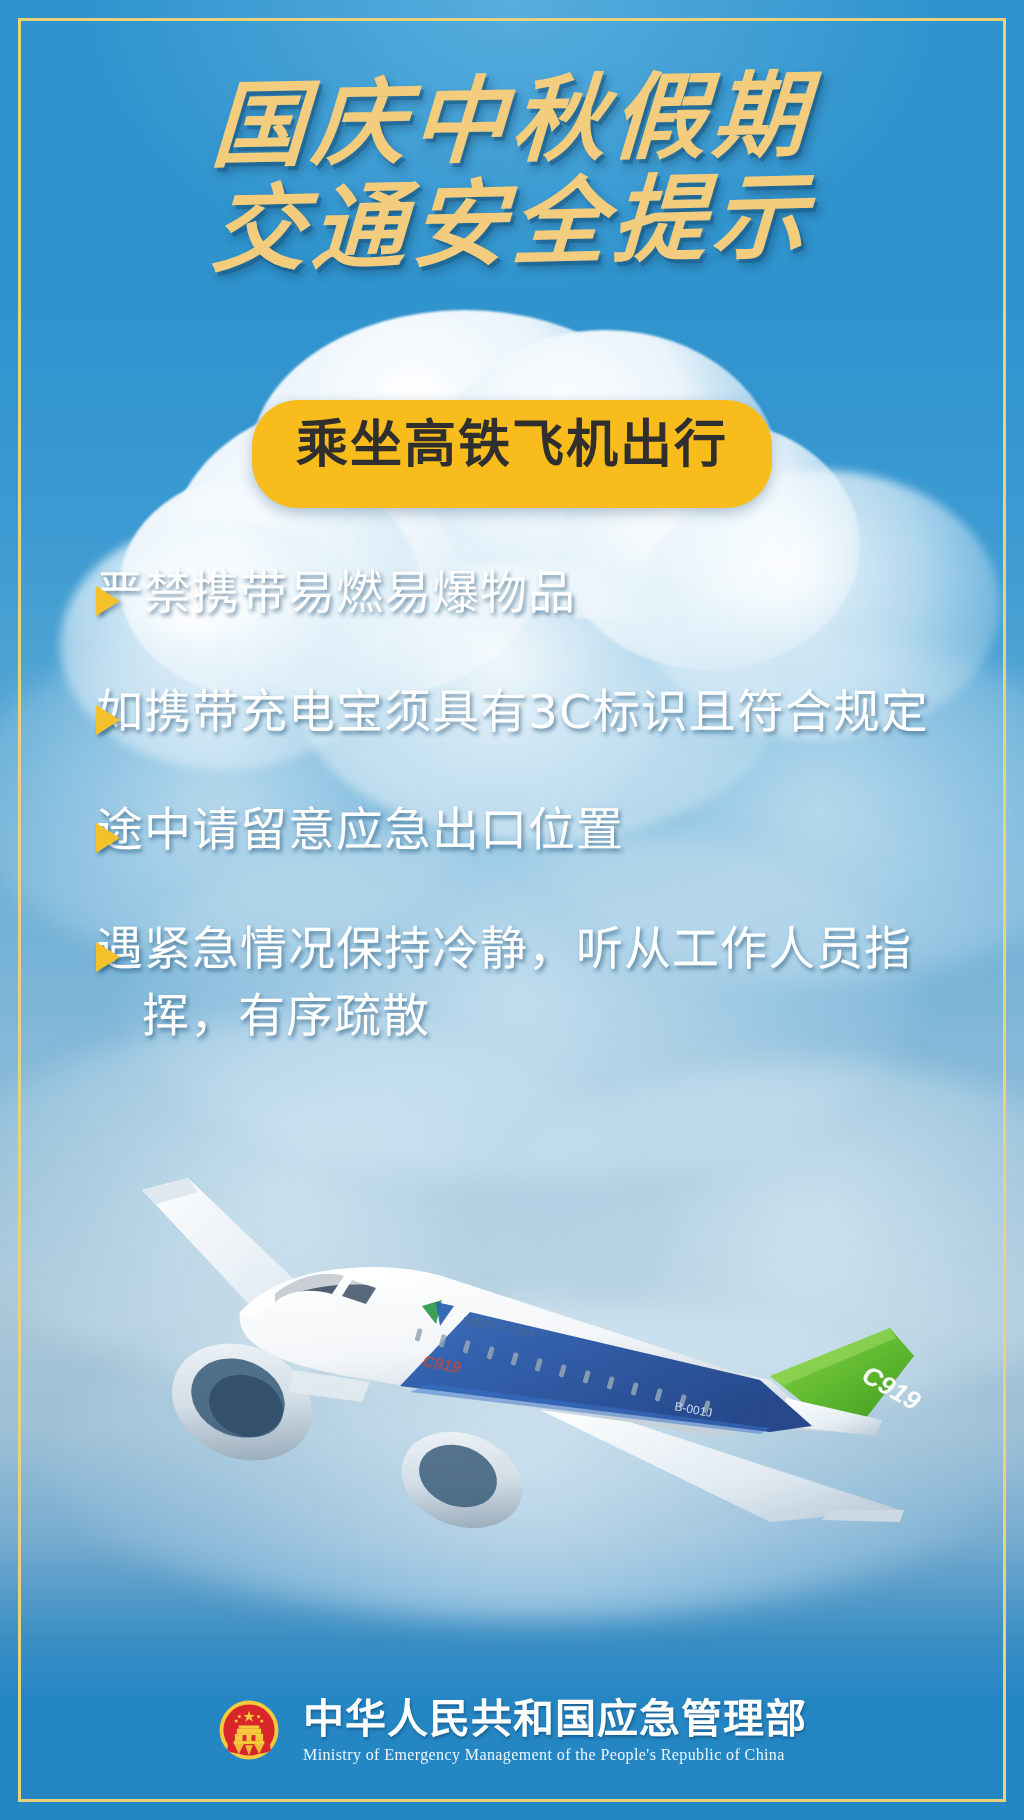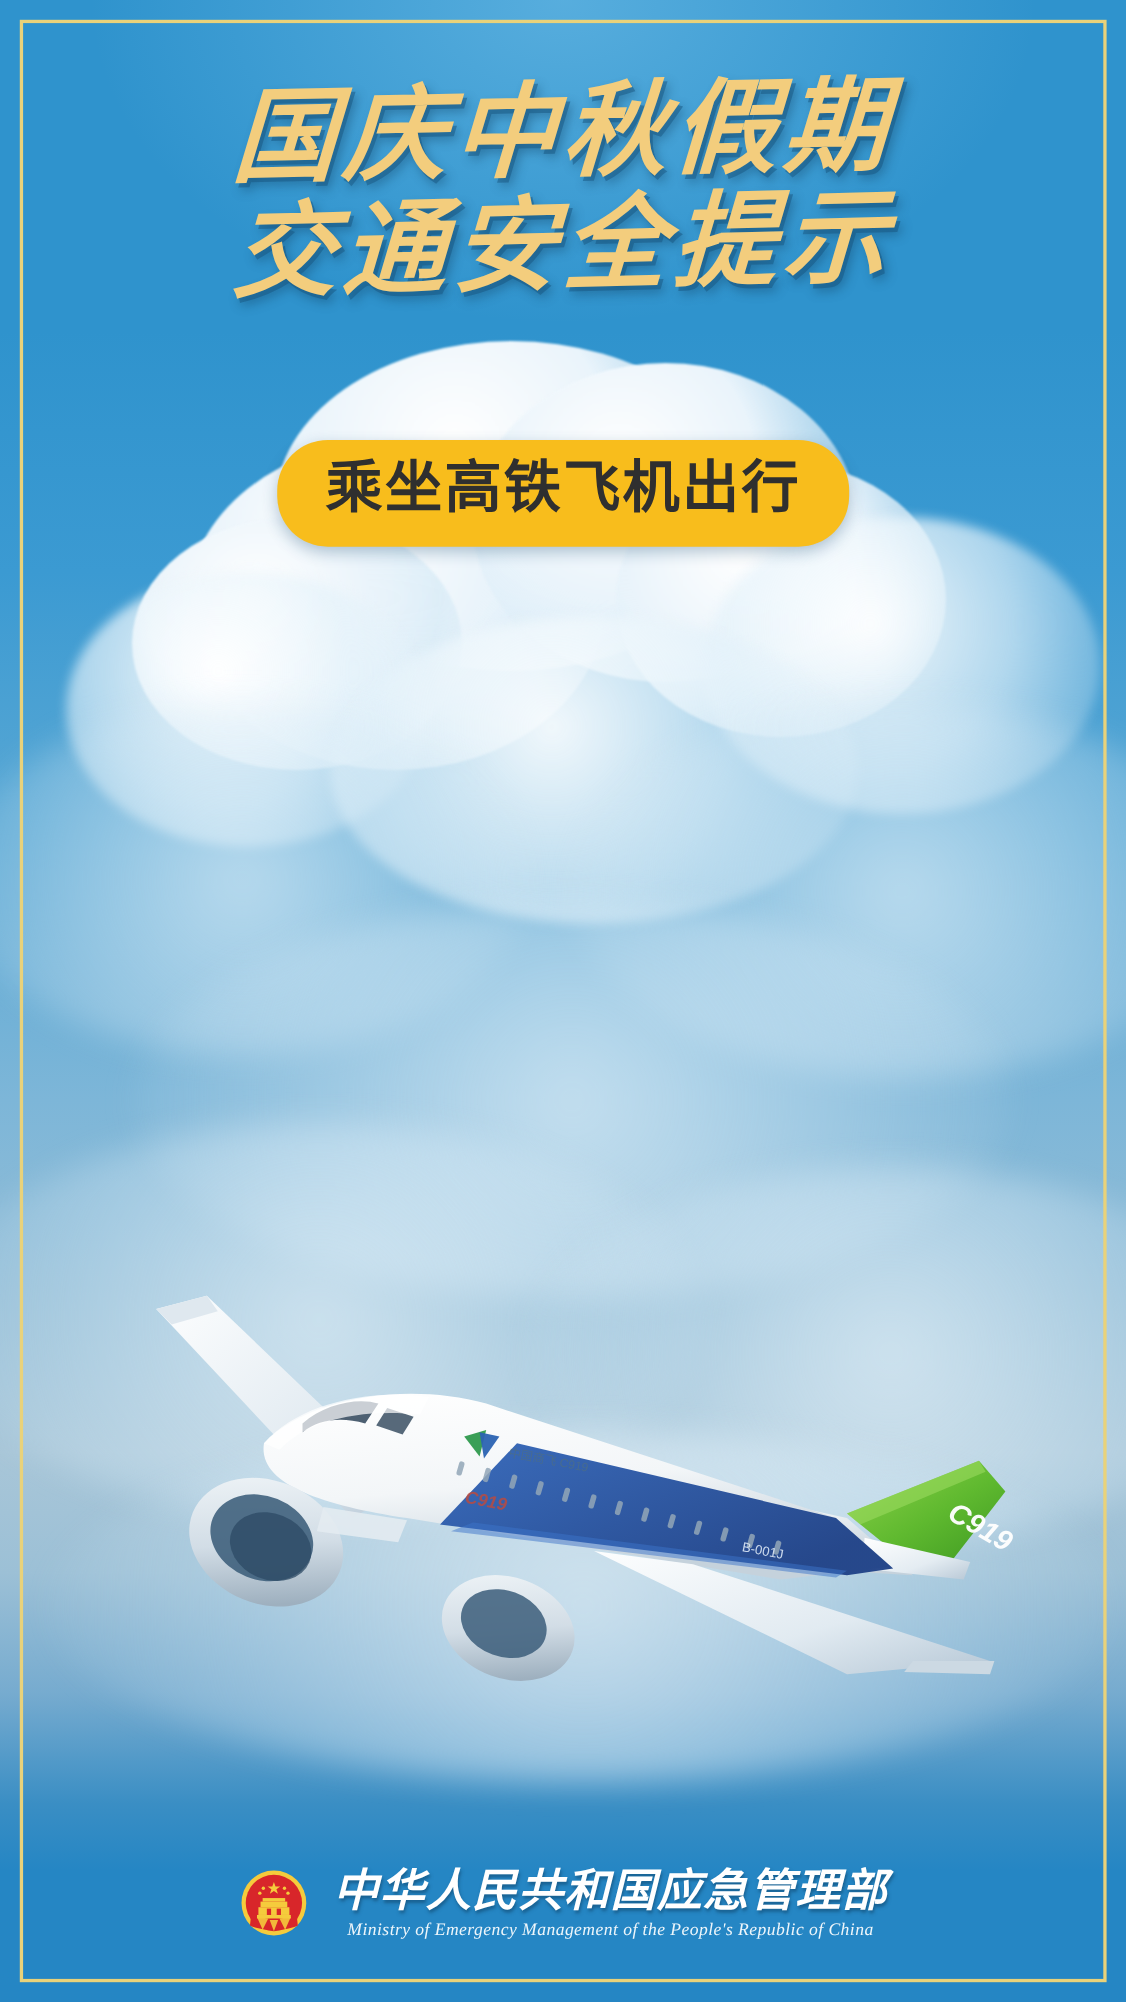--- a/index.html
+++ b/index.html
@@ -103,21 +103,21 @@
     position: absolute;
     left: 0; right: 0;
     top: 400px;
     display: flex;
     justify-content: center;
     z-index: 22;
   }
   .badge {
     background: #f8bd1c;
     border-radius: 46px;
-    padding: 15px 44px 24px;
+    padding: 15px 44px 35px;
     box-shadow: 0 5px 14px rgba(20,70,108,.3);
   }
   .badge-text {
     font-family: "DejaVu Sans", "Liberation Sans", sans-serif;
     font-weight: 700;
     font-size: 52px;
     line-height: 1.12;
     letter-spacing: 2px;
     color: #2f2f2f;
     white-space: nowrap;
@@ -176,21 +176,21 @@
     left: 0; right: 0;
     bottom: 56px;
     display: flex;
     align-items: center;
     justify-content: center;
     gap: 22px;
     z-index: 30;
   }
   .emblem { width: 64px; height: 64px; flex: 0 0 auto; }
   .emblem svg { width: 100%; height: 100%; display: block; }
-  .footer-text { text-align: center; font-style: italic; }
+  .footer-text { text-align: left; }
   .footer-cn {
     font-family: "DejaVu Sans", "Liberation Sans", sans-serif;
     font-weight: 700;
     font-size: 41px;
     line-height: 1.08;
     letter-spacing: 1px;
     color: #ffffff;
     text-shadow: 1px 2px 3px rgba(12,58,92,.5);
   }
   .footer-en {
@@ -321,20 +321,38 @@
     <span class="title-line">国庆中秋假期</span>
     <span class="title-line second">交通安全提示</span>
   </div>
 
   <div class="badge-wrap">
     <div class="badge">
       <div class="badge-text">乘坐高铁飞机出行</div>
     </div>
   </div>
 
+  <div class="bullets">
+    <div class="bullet-item">
+      <span class="bullet-marker"></span>
+      <span class="bullet-text">严禁携带易燃易爆物品</span>
+    </div>
+    <div class="bullet-item">
+      <span class="bullet-marker"></span>
+      <span class="bullet-text">如携带充电宝须具有3C标识且符合规定</span>
+    </div>
+    <div class="bullet-item">
+      <span class="bullet-marker"></span>
+      <span class="bullet-text">途中请留意应急出口位置</span>
+    </div>
+    <div class="bullet-item">
+      <span class="bullet-marker"></span>
+      <span class="bullet-text">遇紧急情况保持冷静，听从工作人员指挥，有序疏散</span>
+    </div>
+  </div>
 
   <div class="footer">
     <div class="emblem">
       <svg viewBox="0 0 100 100" xmlns="http://www.w3.org/2000/svg">
         <circle cx="50" cy="50" r="46" fill="#f5cb3c"></circle>
         <circle cx="50" cy="50" r="40" fill="#d8262a"></circle>
 
         <path d="M18 64 C 30 74, 70 74, 82 64 L 84 82 C 70 90, 30 90, 16 82 Z" fill="#d8262a"></path>
         <path d="M26 70 L34 88 L42 72 Z" fill="#f5cb3c" opacity="0.9"></path>
         <path d="M74 70 L66 88 L58 72 Z" fill="#f5cb3c" opacity="0.9"></path>

